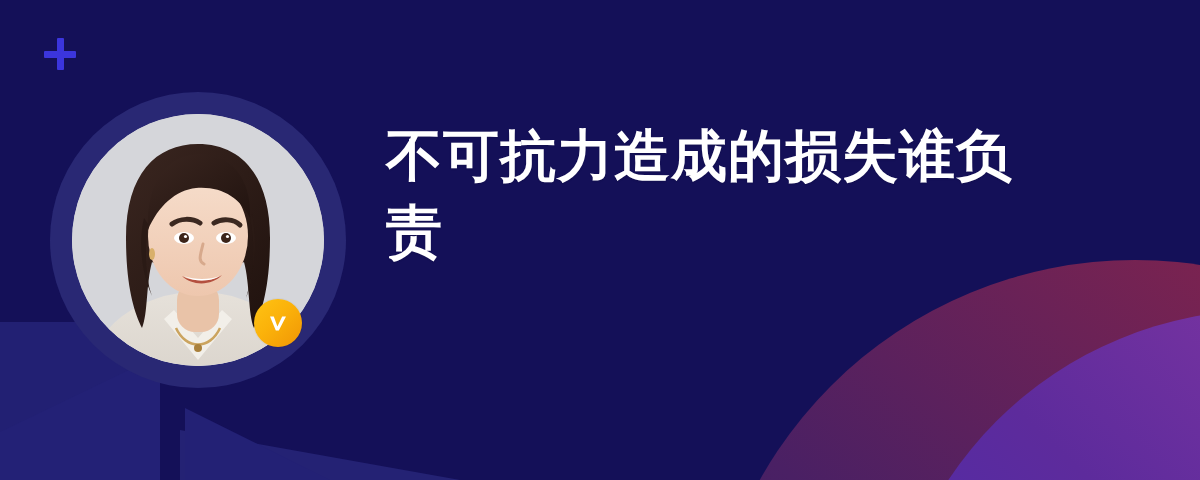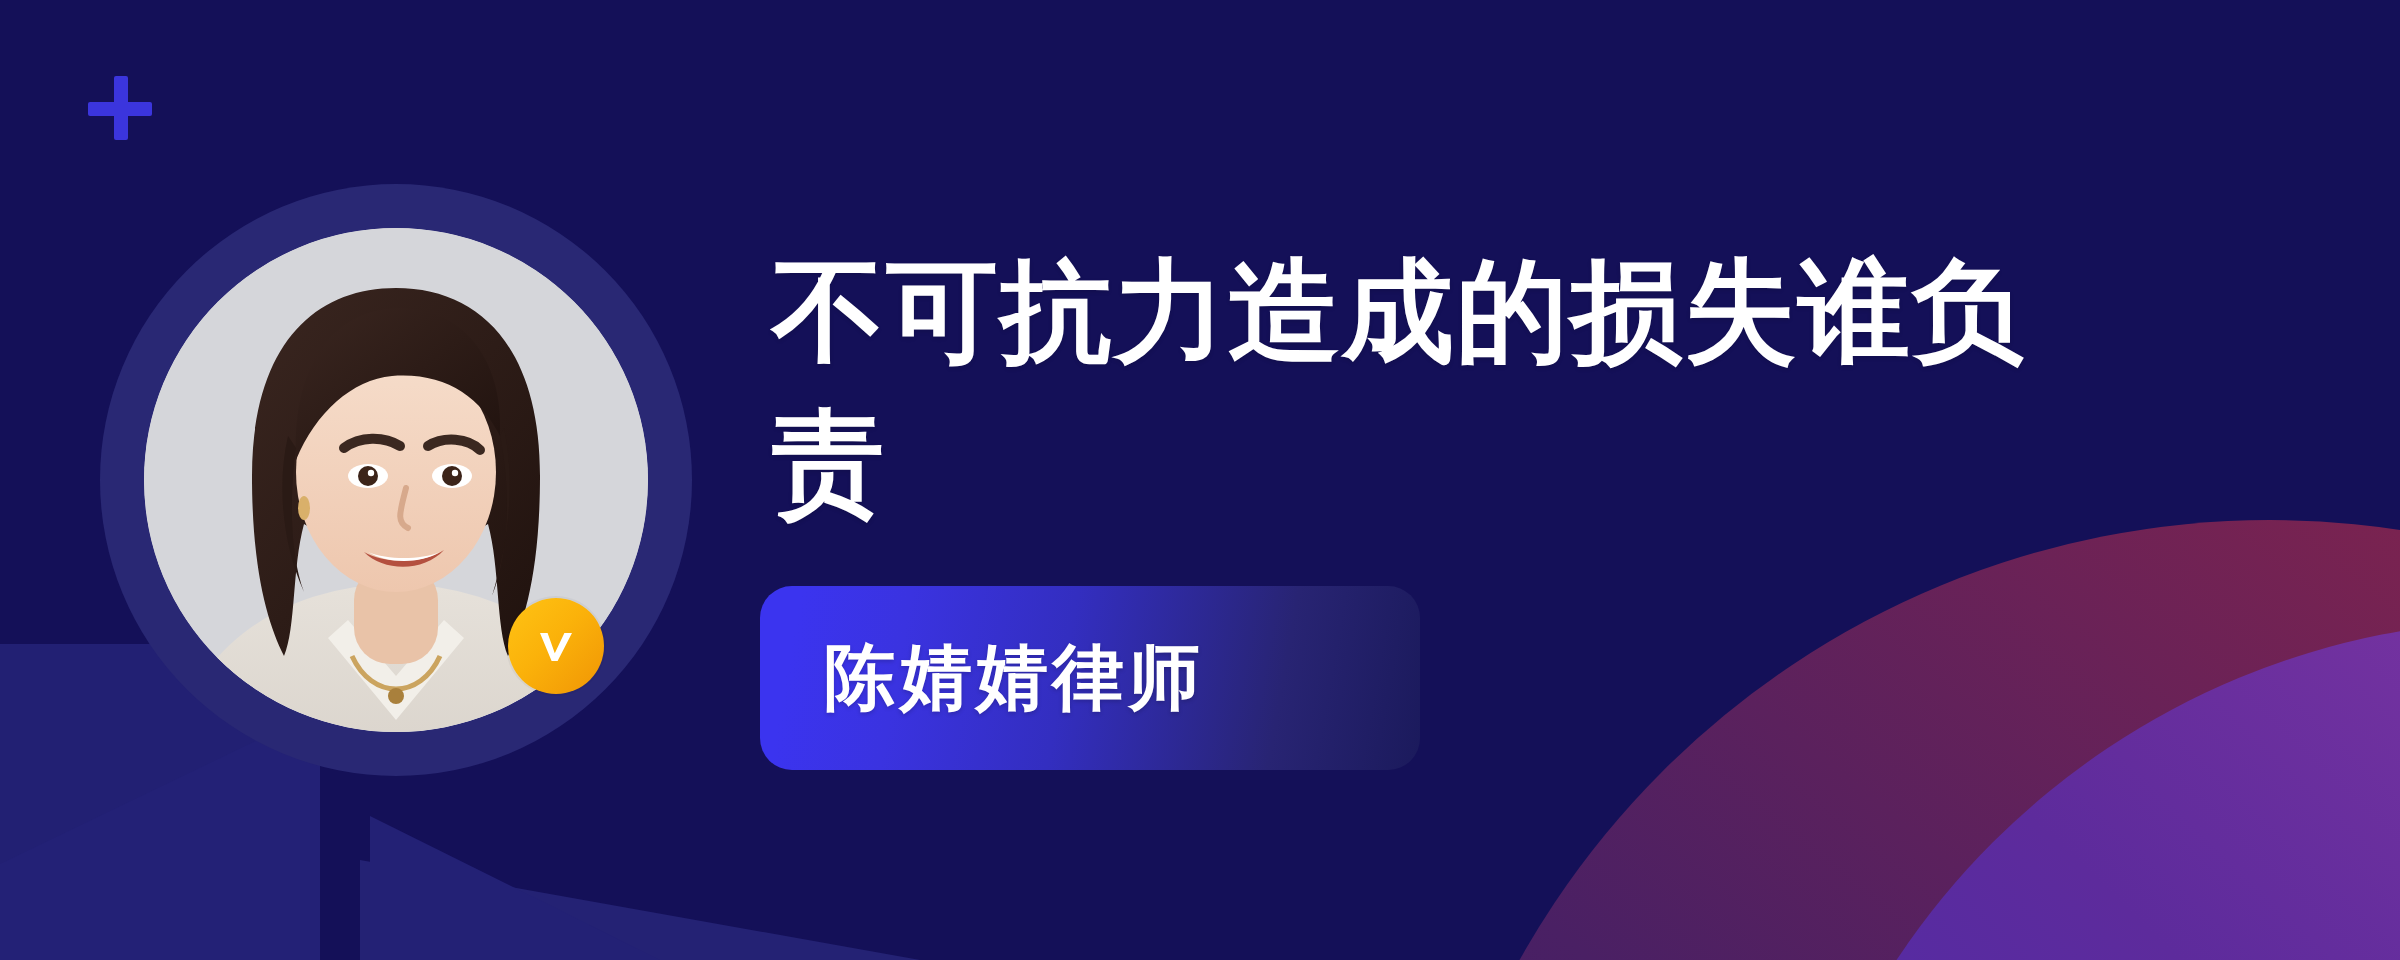--- a/index.html
+++ b/index.html
@@ -200,17 +200,14 @@
       <svg width="30" height="30" viewBox="0 0 30 30" xmlns="http://www.w3.org/2000/svg" aria-hidden="true">
         <path d="M7 8.5 L12.8 22.5 L15.8 22.5 L23 8.5 L19.2 8.5 L14.4 18.6 L10.8 8.5 Z" fill="#ffffff"></path>
       </svg>
     </div>
   </div>
 
   <div class="content">
     <h1 class="title">不可抗力造成的损失谁负责</h1>
   </div>
 
-  <button class="name-button">
-    <span class="name-button-label">陈婧婧律师</span>
-  </button>
 
 </div>
 
 </body></html>

